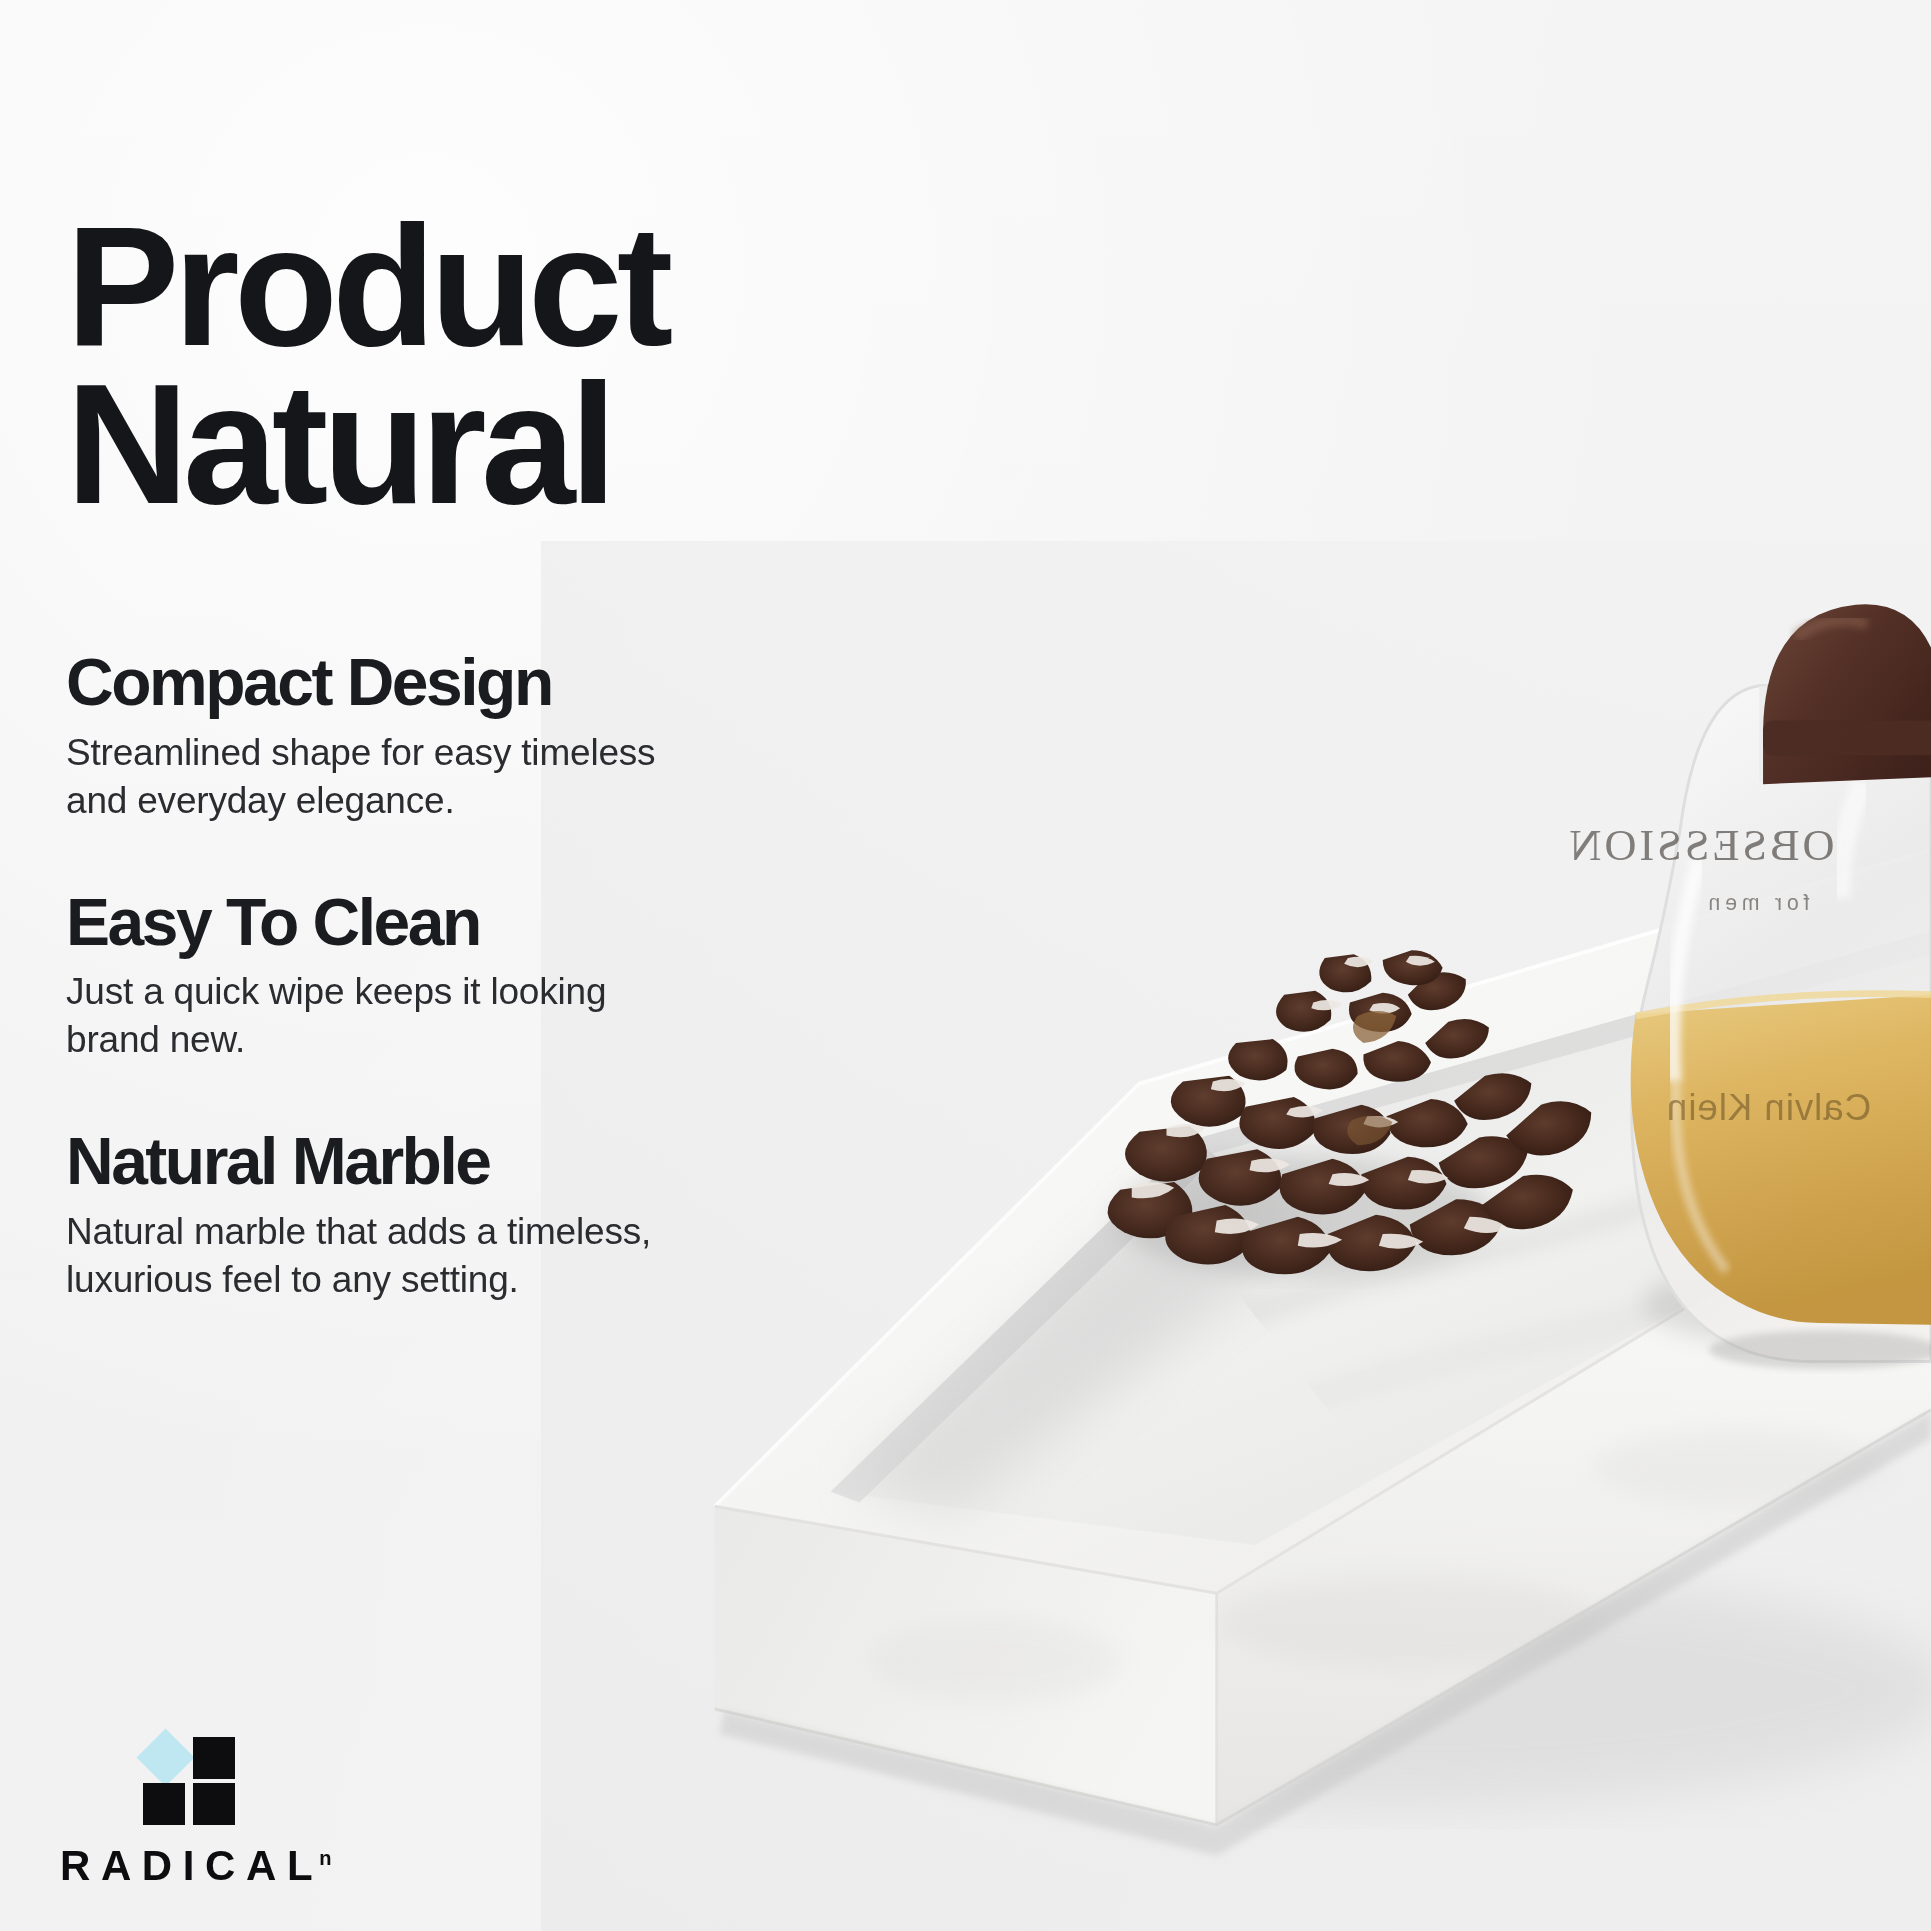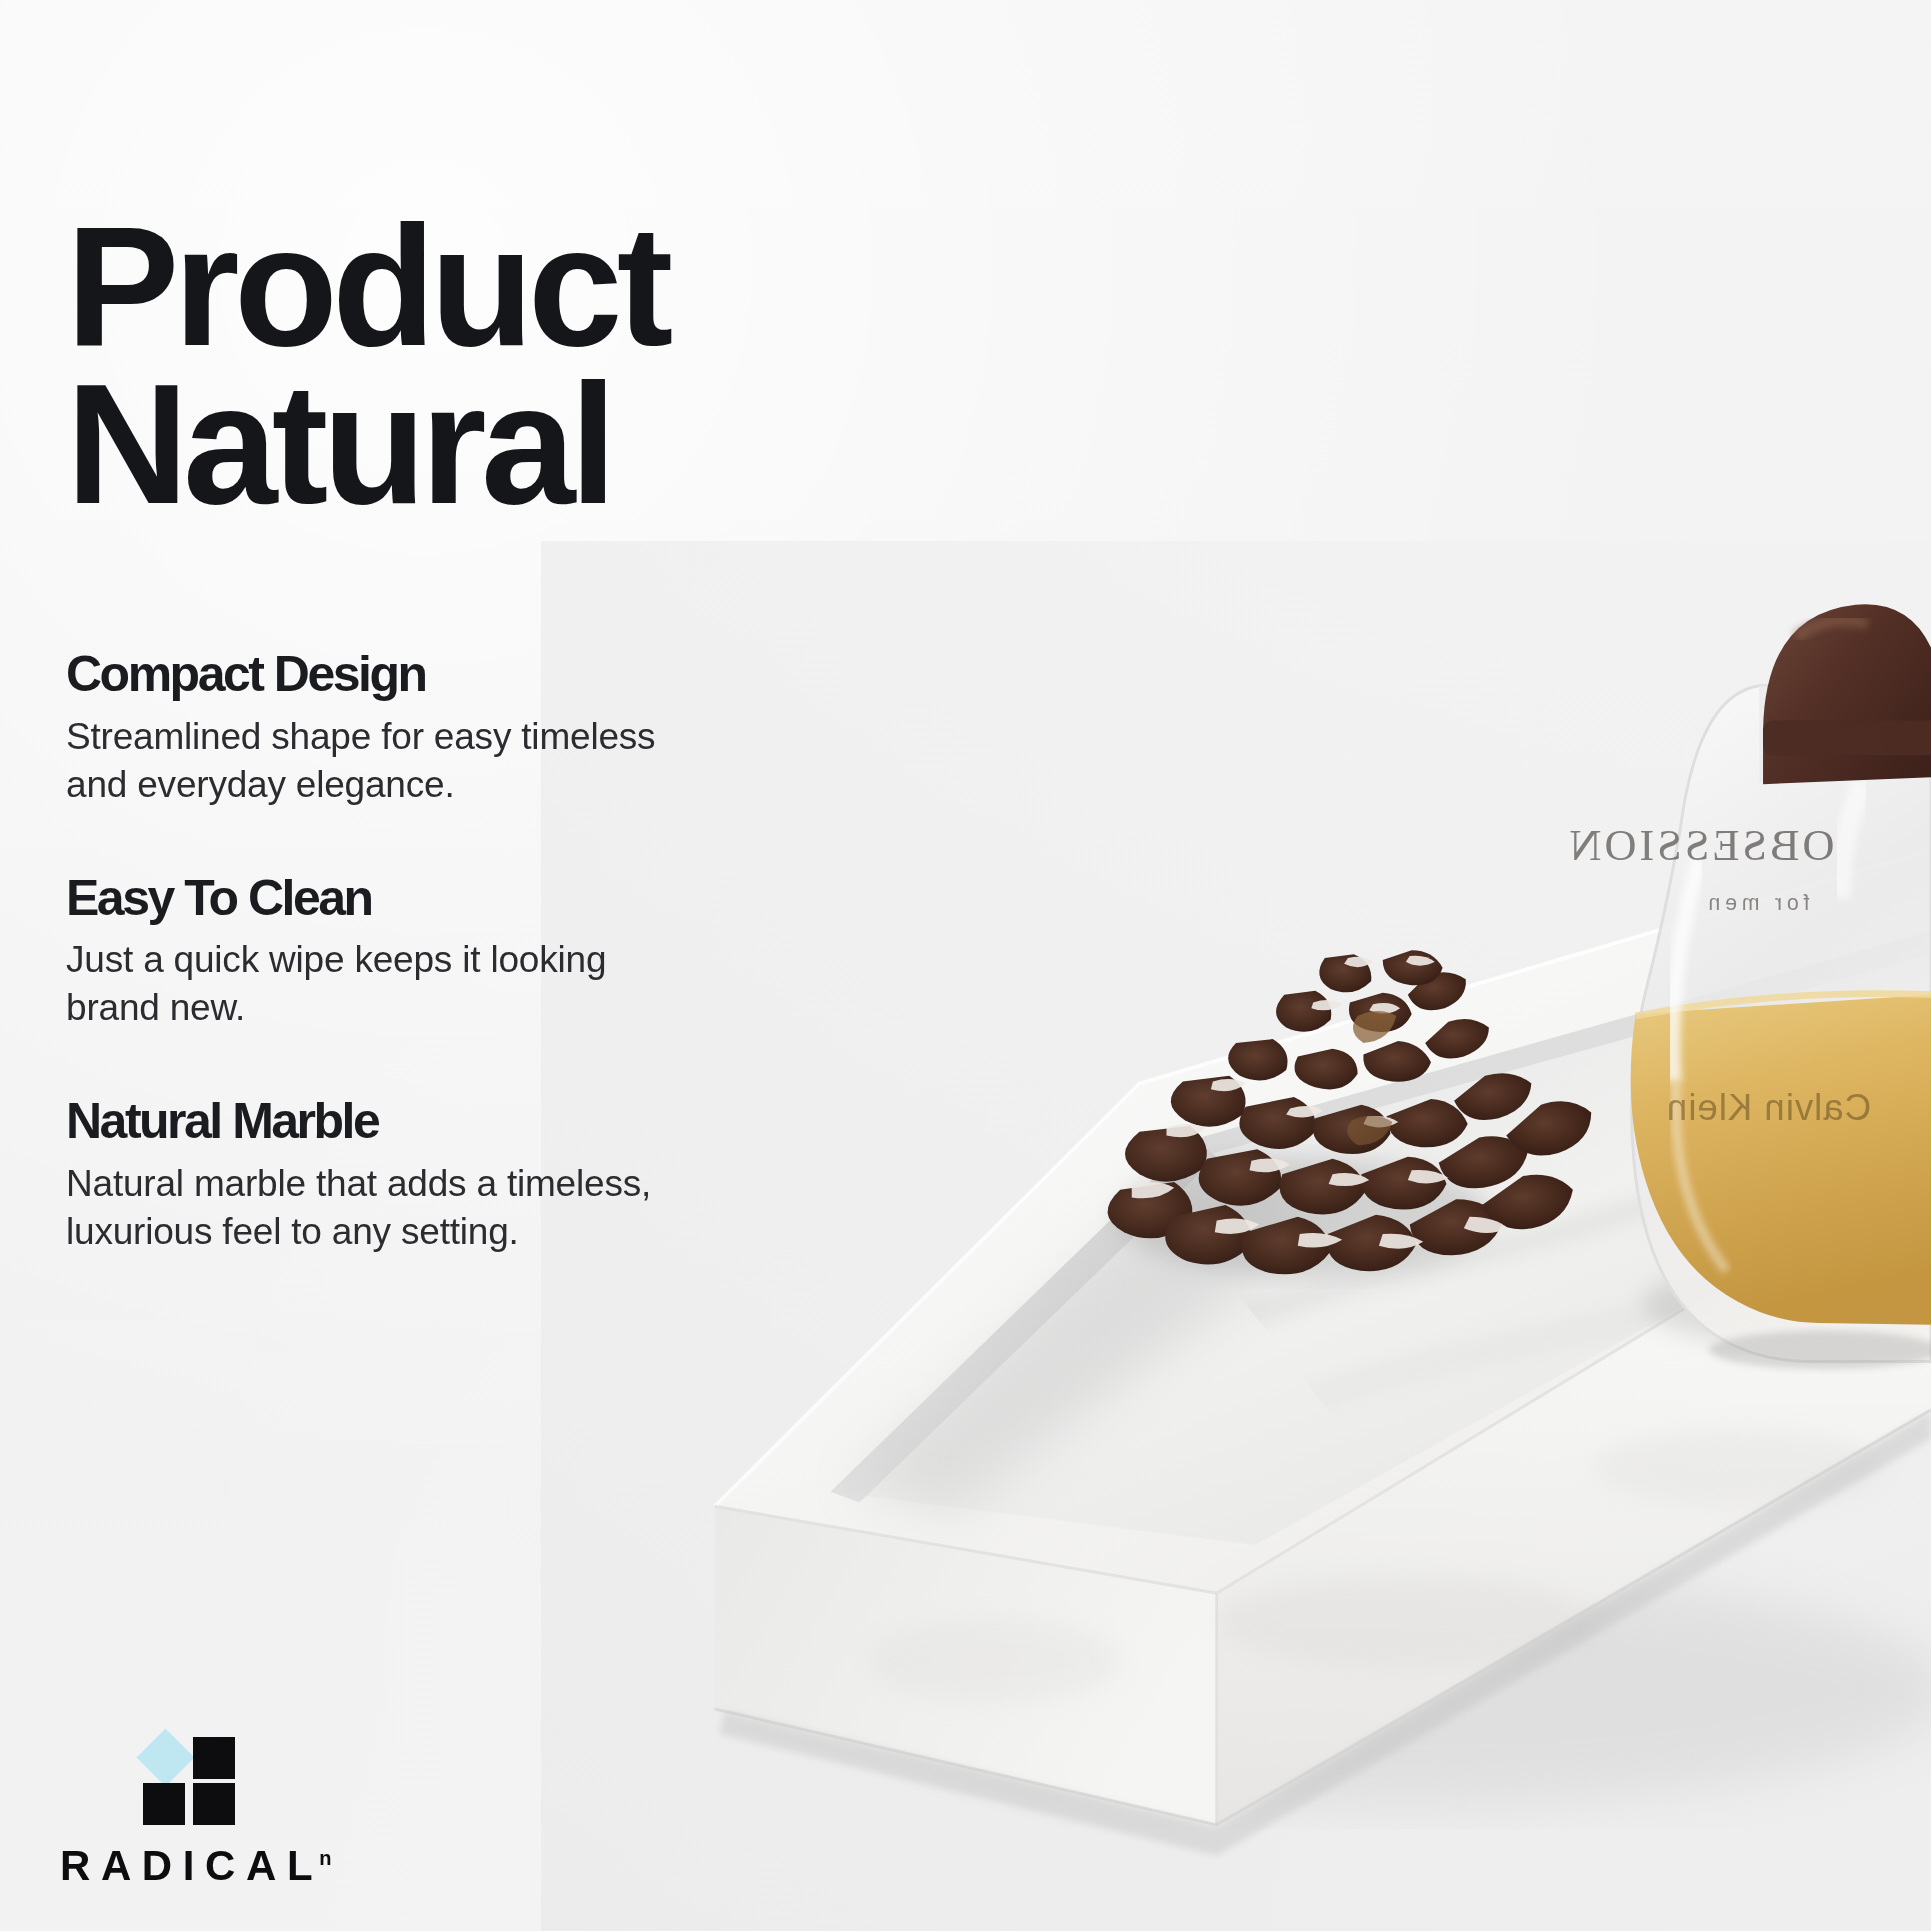--- a/index.html
+++ b/index.html
@@ -45,21 +45,21 @@
   .features {
     position: absolute;
     left: 66px;
     top: 649px;
     width: 637px;
   }
   .feature { margin-bottom: 64px; }
   .feature:last-child { margin-bottom: 0; }
 
   .feature-title {
-    font-size: 50px;
+    font-size: 66px;
     font-weight: 700;
     letter-spacing: -2.5px;
     line-height: 1.0;
     color: #1b1c20;
     margin: 0 0 13.5px 0;
   }
   .feature-desc {
     font-size: 37px;
     font-weight: 400;
     line-height: 1.30;

